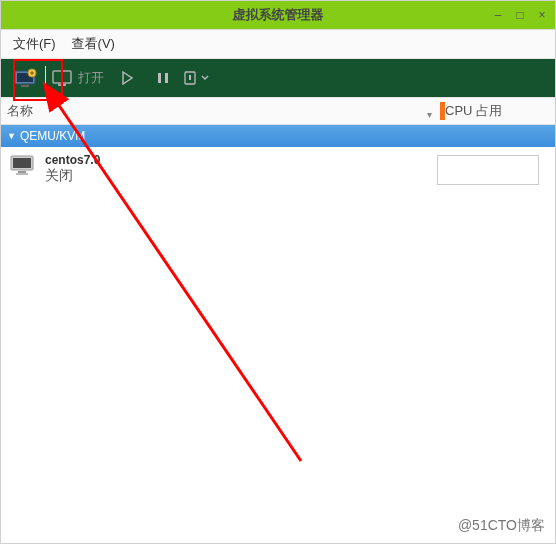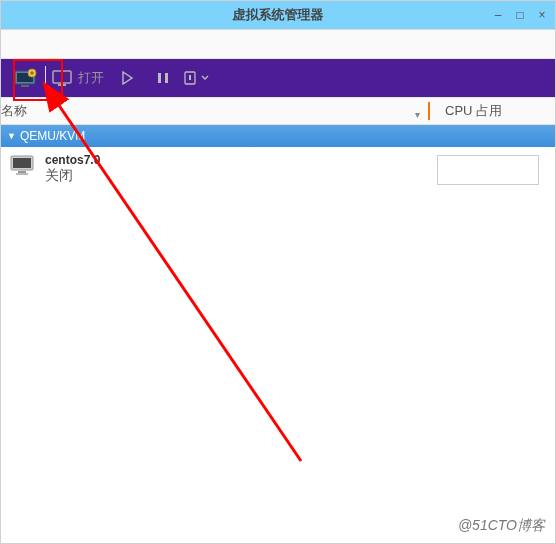--- a/index.html
+++ b/index.html
@@ -1,61 +1,63 @@
 <!DOCTYPE html>
 <html><head>
 <meta charset="utf-8">
 <style>
 html,body{margin:0;padding:0;font-family:"Microsoft YaHei","WenQuanYi Micro Hei",sans-serif;font-size:13px;color:#333;background:#f5f5f5}
 .frame{width:556px;height:544px;box-sizing:border-box;border:1px solid #d0d0d0;background:#fff;position:relative;overflow:hidden}
-.titlebar{height:28px;background:#7dd3fc;border-bottom:1px solid #d9d9d9;display:flex;align-items:center;position:relative}
+.titlebar{height:28px;background:#84cc16;border-bottom:1px solid #d9d9d9;display:flex;align-items:center;position:relative}
 .title-txt{flex:1;text-align:center;font-weight:600;font-size:13px;color:#444}
 .win-ctrls{position:absolute;right:6px;top:0;height:28px;display:flex;align-items:center;gap:8px}
 .win-ctrls span{width:14px;height:14px;display:flex;align-items:center;justify-content:center;color:#555;font-size:12px;cursor:pointer}
 .menubar{height:28px;background:#fafafa;display:flex;align-items:center;padding:0 4px;border-bottom:1px solid #e5e5e5}
 .menu-item{padding:2px 8px;font-size:13px;color:#333;cursor:pointer}
-.toolbar{height:38px;background:#4c1d95;display:flex;align-items:center;padding:0 8px;gap:2px;border-bottom:1px solid #e5e5e5}
+.toolbar{height:38px;background:#14532d;display:flex;align-items:center;padding:0 8px;gap:2px;border-bottom:1px solid #e5e5e5}
 .tbtn{width:34px;height:30px;display:flex;align-items:center;justify-content:center;border-radius:3px;color:#888}
 .open-group{display:flex;align-items:center;gap:4px;color:#888;padding:0 4px}
 .open-group .label{font-size:13px;color:#999}
 .dropdown-group{display:flex;align-items:center;gap:2px;color:#999}
 .highlight-box{position:absolute;border:2px solid #f00;pointer-events:none}
 .headers{height:26px;background:#fafafa;border-bottom:1px solid #e0e0e0;display:flex;align-items:center;font-size:13px;color:#555}
-.col-name{flex:1;padding-left:0;display:flex;align-items:flex-end;gap:6px}
-.col-cpu{width:110px;padding-left:15px;border-left:2px solid #f97316}
+.col-name{flex:1;padding-left:6px;display:flex;align-items:flex-end;gap:6px}
+.col-cpu{width:110px;padding-left:0;border-left:5px solid #f97316}
 .sort-ind{color:#888;font-size:10px;margin-left:auto;margin-right:8px}
 .group-row{height:22px;background:linear-gradient(#5aa4e6,#3c8edc);color:#fff;font-size:12px;display:flex;align-items:center;padding-left:6px;gap:4px}
 .group-row .tri{font-size:9px}
 .vm-list{background:#fff;min-height:380px}
 .vm-row{display:flex;align-items:flex-start;padding:6px 8px;gap:8px}
 .vm-info{display:flex;flex-direction:column;line-height:1.2}
 .vm-name{font-weight:700;font-size:12px}
 .vm-state{font-size:14px;color:#555}
 .vm-cpu-cell{margin-left:auto;width:110px;padding-top:2px}
 .cpu-spark{width:100px;height:28px;border:1px solid #ccc;background:#fff}
-.watermark{position:absolute;right:10px;bottom:8px;font-size:14px;font-style:italic;color:#777}
+.watermark{position:absolute;right:10px;bottom:8px;font-size:14px;color:#777}
 svg{display:block}
 
 .arrow-overlay{position:absolute;left:0;top:0;width:556px;height:544px;pointer-events:none}
 </style>
 </head>
 <body>
 
 <div class="frame">
 
   <div class="titlebar">
     <div class="title-txt">虚拟系统管理器</div>
     <div class="win-ctrls">
       <span title="min">–</span>
       <span title="max">□</span>
       <span title="close">×</span>
     </div>
   </div>
 
   <div class="menubar">
+    <div class="menu-item">文件(F)</div>
+    <div class="menu-item">查看(V)</div>
   </div>
 
   <div class="toolbar">
     <div class="tbtn">
       <svg width="24" height="20">
         <rect x="1" y="3" width="20" height="13" rx="1" fill="#5b7ea3" stroke="#2f4f6f"></rect>
         <rect x="3" y="5" width="16" height="9" fill="#1b3550"></rect>
         <rect x="7" y="17" width="8" height="2" fill="#666"></rect>
         <circle cx="18" cy="5" r="4" fill="#f3c94b" stroke="#b8902a"></circle>
         <path d="M18 3v4M16 5h4" stroke="#7a5a00" stroke-width="1"></path>

